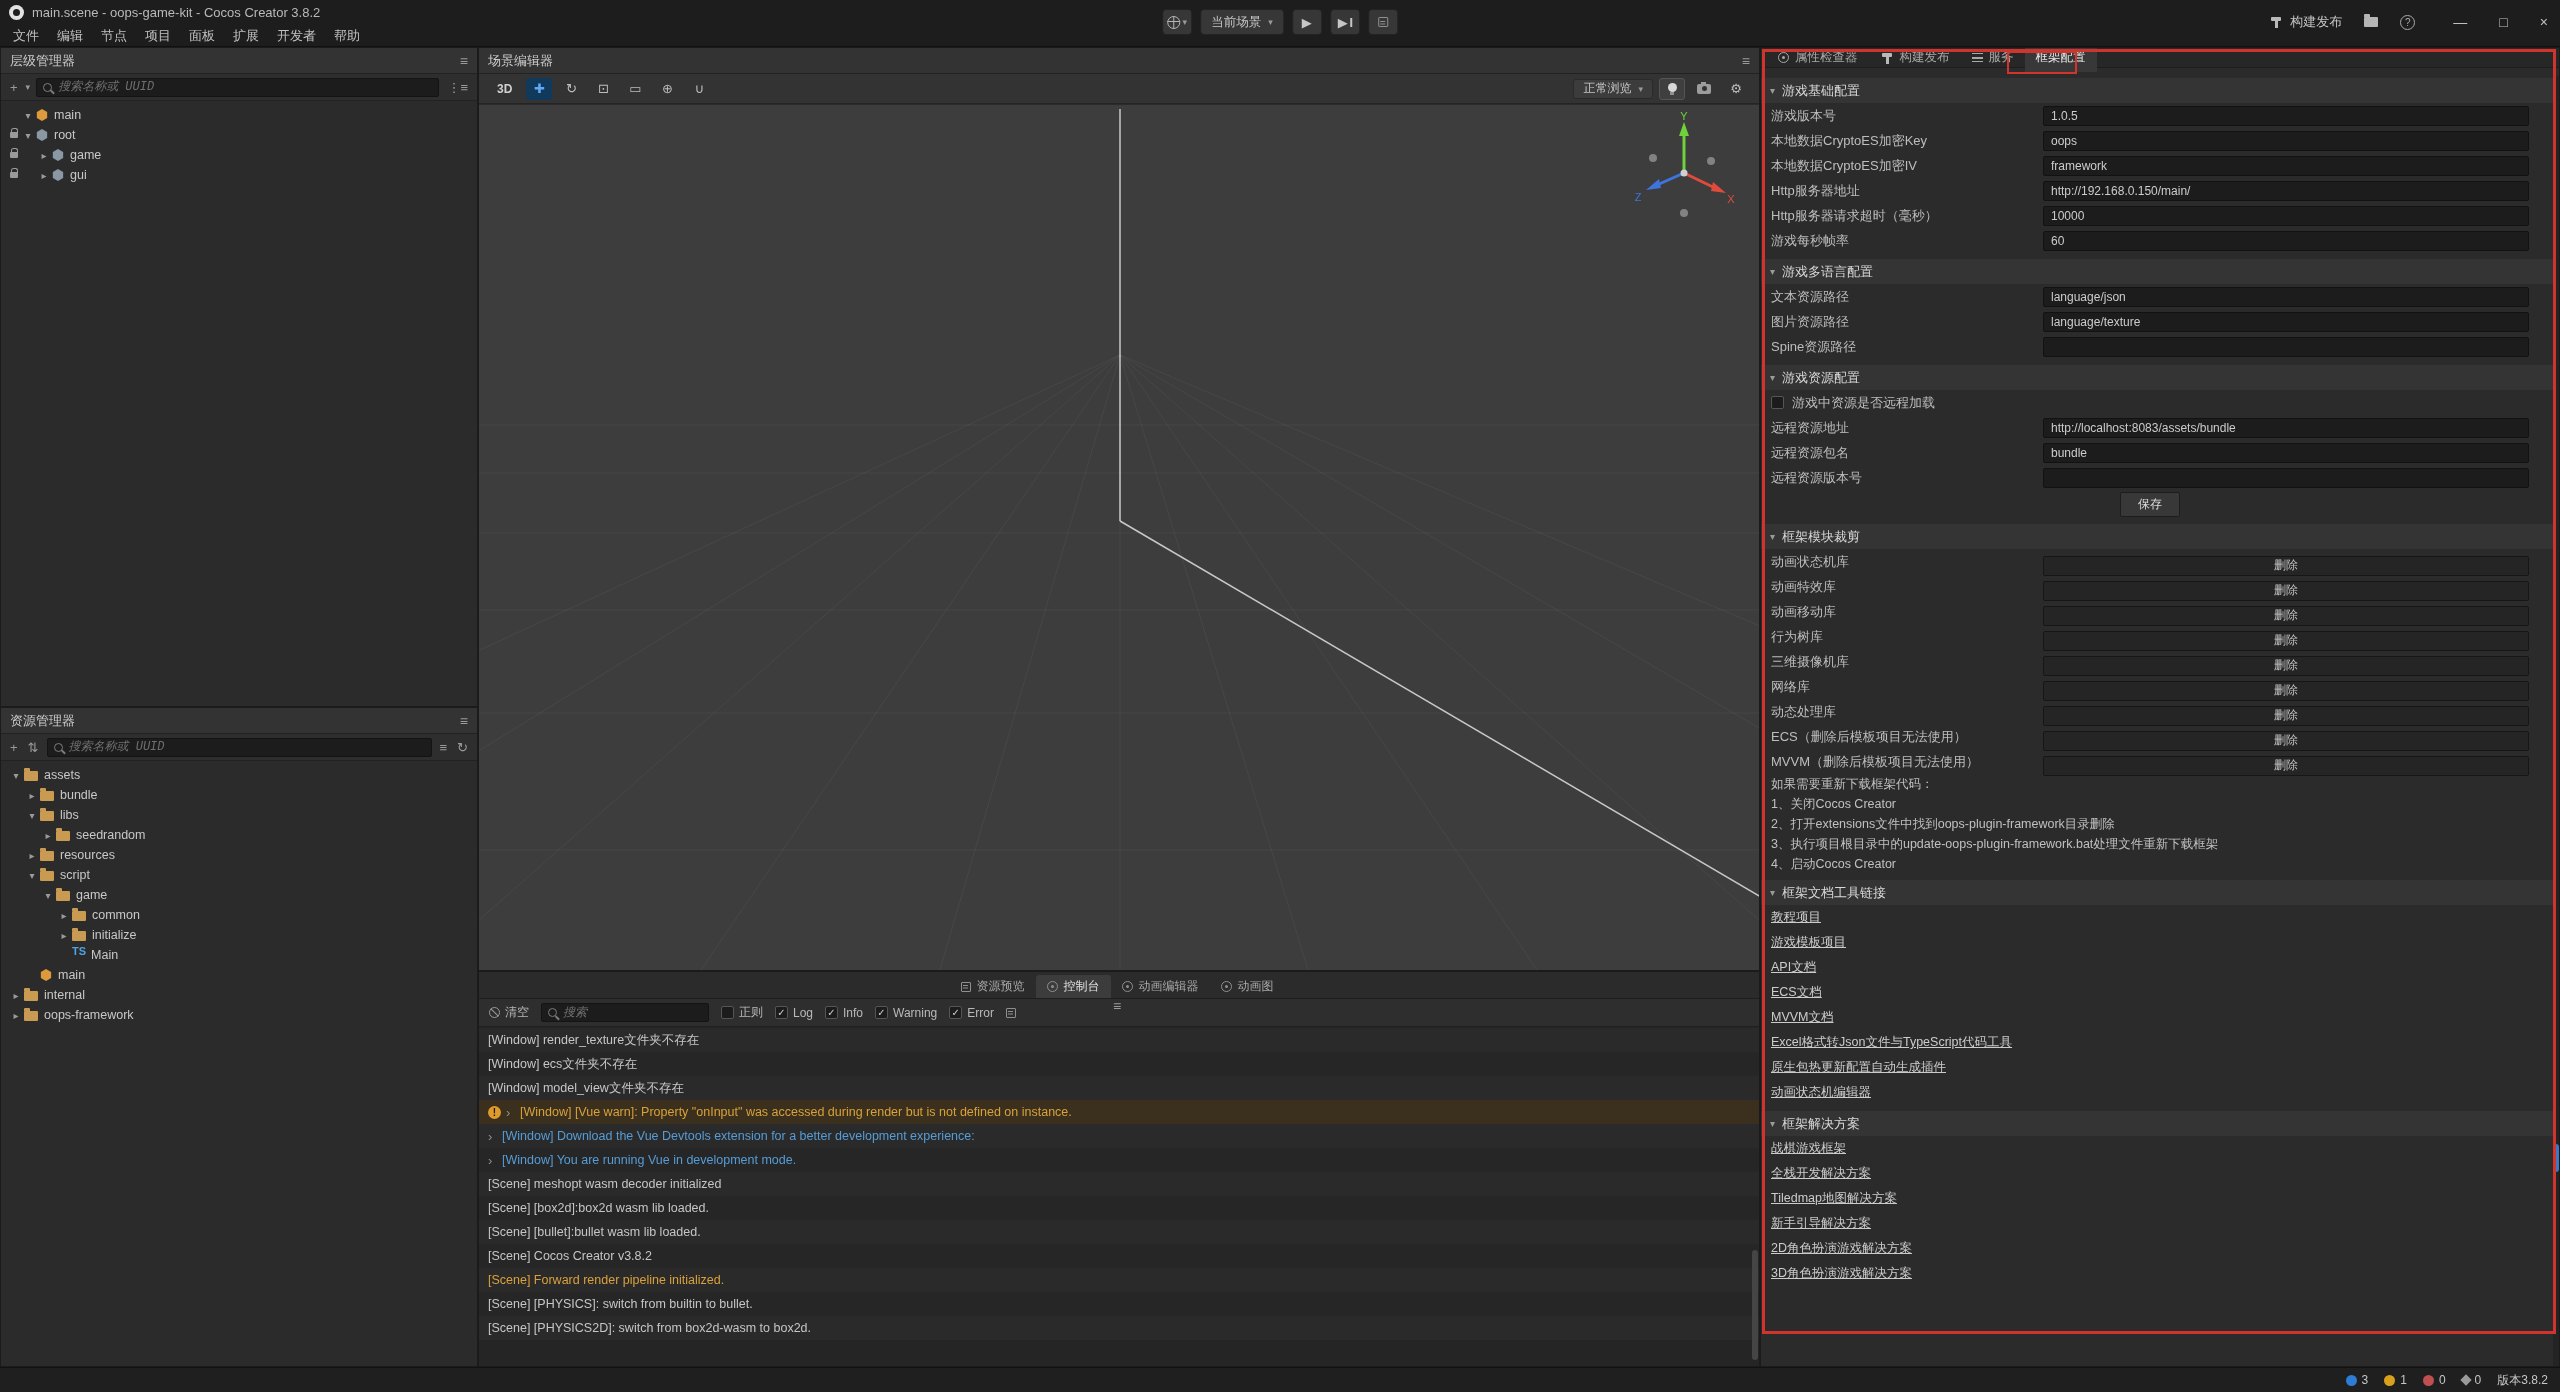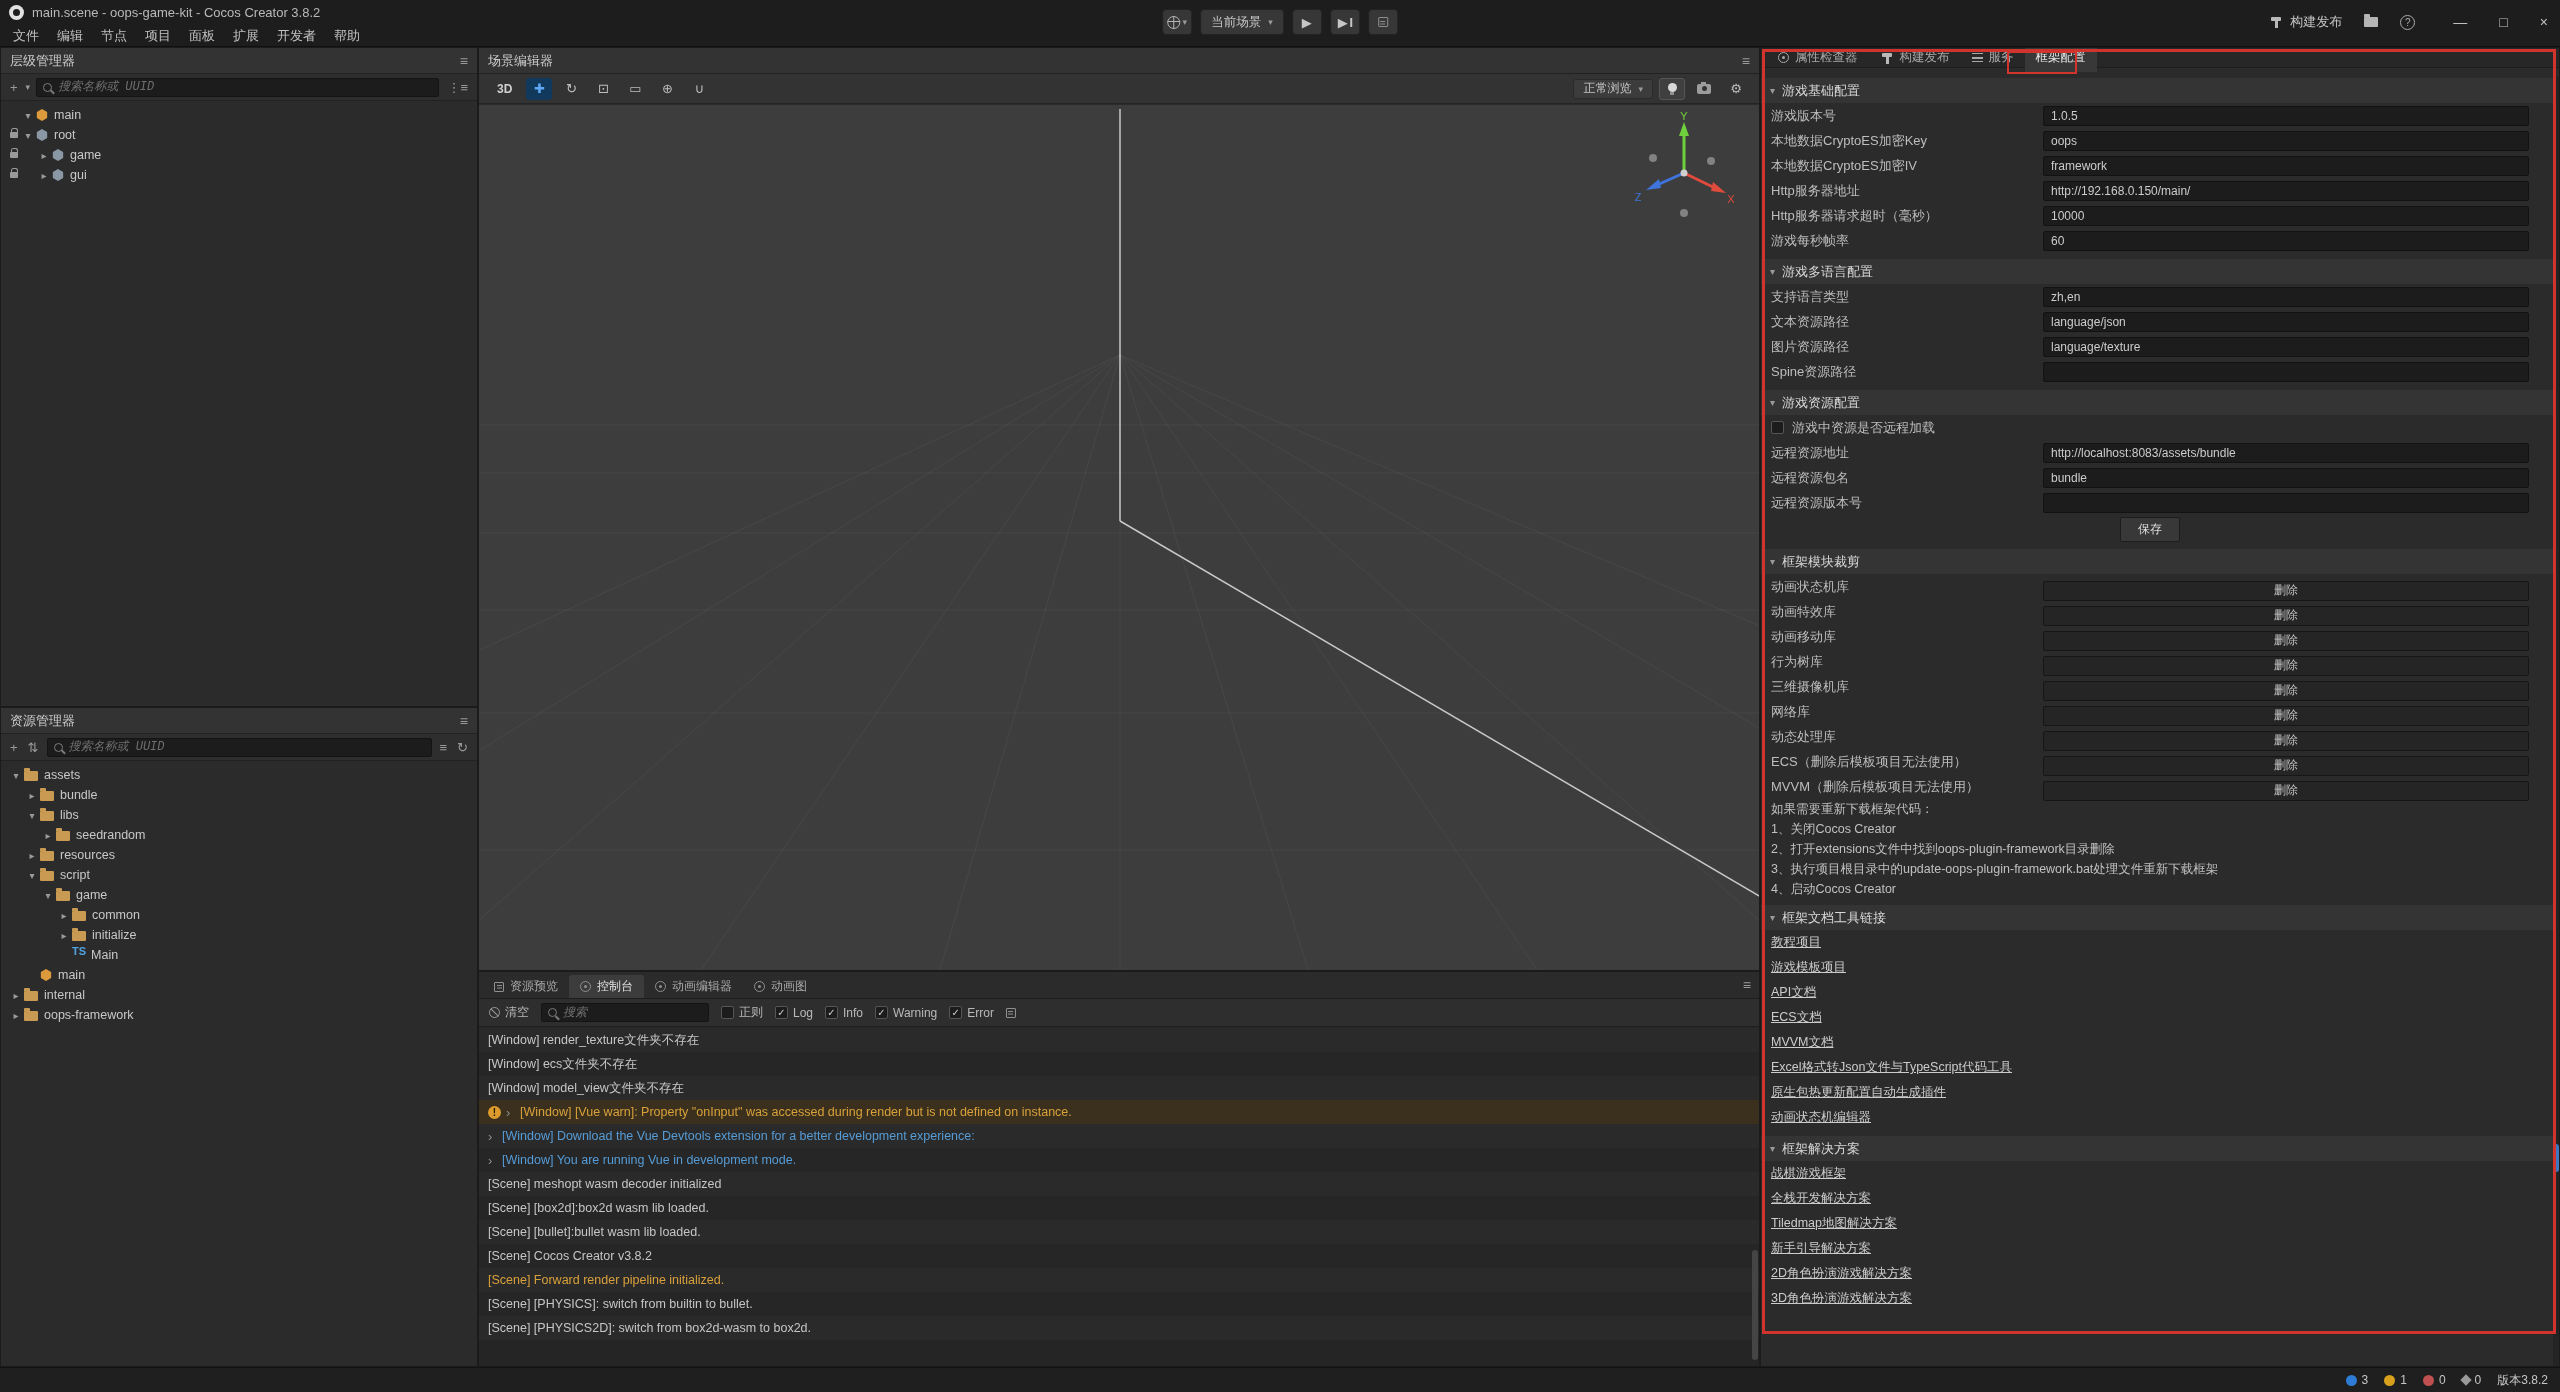--- a/index.html
+++ b/index.html
@@ -101,21 +101,21 @@
               color:#bdbdbd; font-size:13px; padding:0 5px; cursor:pointer; }
   .tool-btn.active { background:#10395c; color:#5fa8f5; }
   .tool-btn.boxed { background:#3f3f3f; border:1px solid #555; }
   .mode-3d { font-weight:bold; font-size:12px; color:#d0d0d0; padding:0 8px; cursor:pointer; }
   .scene-select { height:20px; background:#3c3c3c; border:1px solid #2a2a2a; border-radius:3px; color:#c6c6c6;
                   font-size:12px; display:flex; align-items:center; gap:7px; padding:0 9px; cursor:pointer; }
   .viewport { position:absolute; top:57px; left:0; right:0; bottom:0; background:#3d3d3d; overflow:hidden; }
   .gizmo { position:absolute; left:1150px; top:6px; }
 
   
-  .console-tabs { height:27px; background:#2b2b2b; display:flex; align-items:center; border-bottom:1px solid #1e1e1e; padding:0 8px 0 4px; }
+  .console-tabs { height:27px; background:#2b2b2b; display:flex; align-items:center; border-bottom:1px solid #1e1e1e; padding:0 8px 0 4px;flex-direction:column; }
   .tabs-wrap { display:flex; align-items:flex-end; height:100%; }
   .console-tab { height:23px; margin-top:4px; padding:0 11px; display:flex; gap:6px; align-items:center;
                  font-size:12px; color:#a8a8a8; cursor:pointer; }
   .console-tab.active { background:#3c3c3c; color:#e2e2e2; border-radius:3px 3px 0 0; }
   .console-toolbar { height:28px; display:flex; align-items:center; gap:12px; padding:0 10px;
                      background:#2e2e2e; border-bottom:1px solid #202020; }
   .clear-btn { display:flex; align-items:center; gap:5px; font-size:12px; color:#b5b5b5; cursor:pointer; }
   .console-search { flex:none; width:168px; }
   .filters { display:flex; gap:12px; align-items:center; }
   .filter-item { display:flex; align-items:center; gap:5px; font-size:12px; color:#b9b9b9; cursor:pointer; }
@@ -597,24 +597,20 @@
         </div>
         <div class="insp-row">
           <div class="insp-label">游戏每秒帧率</div>
           <input class="insp-input" readonly="" value="60" style="">
         </div>
         <div class="section-header">
           <span class="sec-caret">▾</span>
           <span>游戏多语言配置</span>
         </div>
         <div class="insp-row">
-          <div class="insp-label">支持语言类型</div>
-          <input class="insp-input" readonly="" value="zh,en" style="">
-        </div>
-        <div class="insp-row">
           <div class="insp-label">文本资源路径</div>
           <input class="insp-input" readonly="" value="language/json" style="">
         </div>
         <div class="insp-row">
           <div class="insp-label">图片资源路径</div>
           <input class="insp-input" readonly="" value="language/texture" style="">
         </div>
         <div class="insp-row">
           <div class="insp-label">Spine资源路径</div>
           <input class="insp-input" readonly="" value="" style="">

